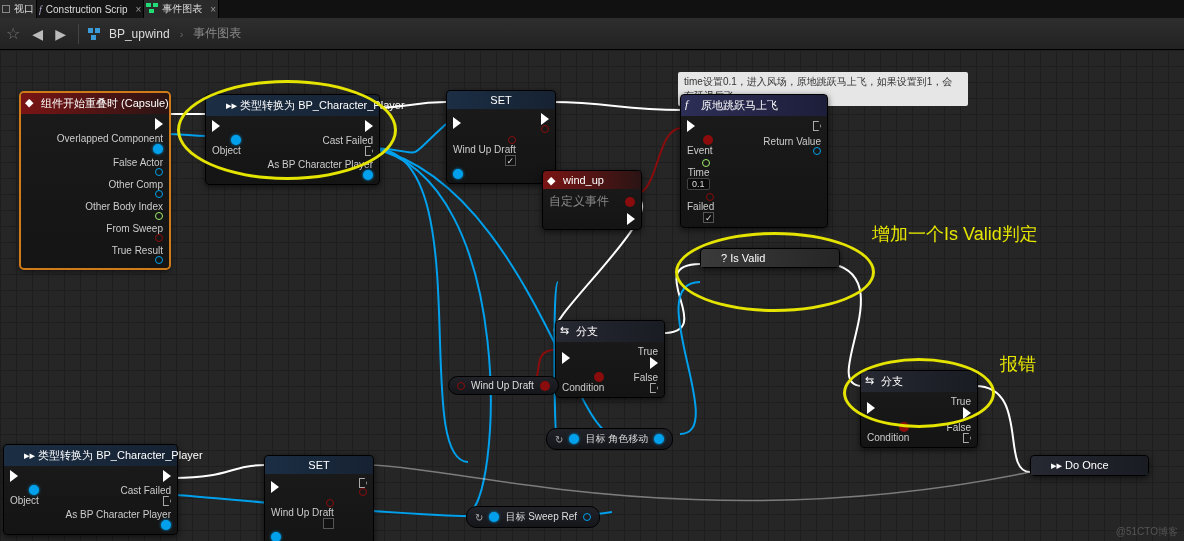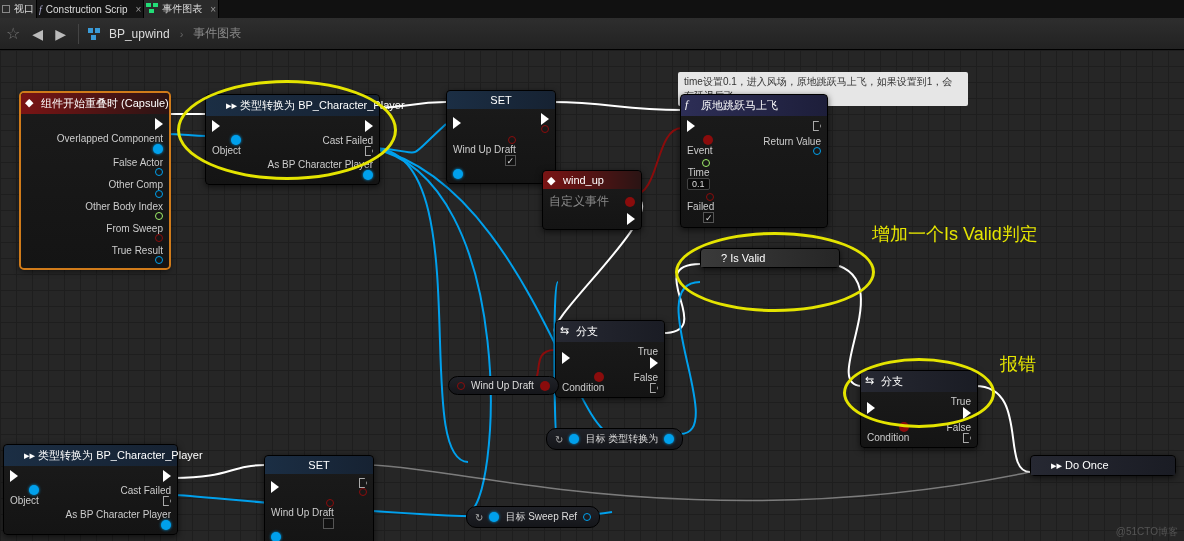--- a/index.html
+++ b/index.html
@@ -411,33 +411,33 @@
         </span>
       </div>
     <div class="row">
         <span class="left">
           <span class="pin obj"></span>
         </span>
       </div>
   </div>
 </div>
 
-<div class="node" style="left:1030px; top:455px; width:146px;">
+<div class="node" style="left:1030px; top:455px; width:119px;">
   <div class="hdr ghost"><span>▸▸ Do Once</span></div>
 </div>
 
 <div class="mini" style="left:448px; top:376px;">
     <span class="pin bool-h"></span>
     <span>Wind Up Draft</span>
     <span class="pin bool"></span>
   </div>
 <div class="mini" style="left:546px; top:428px;">
     <span class="reload">↻</span>
     <span class="pin obj"></span>
-    <span>目标    类型转换为</span>
+    <span>目标    角色移动</span>
     <span class="pin obj"></span>
   </div>
 <div class="mini" style="left:466px; top:506px;">
     <span class="reload">↻</span>
     <span class="pin obj"></span>
     <span>目标    Sweep Ref</span>
     <span class="pin obj-h"></span>
   </div>
 
 <div class="ellipse" style="left:177px; top:80px; width:220px; height:100px;"></div>

